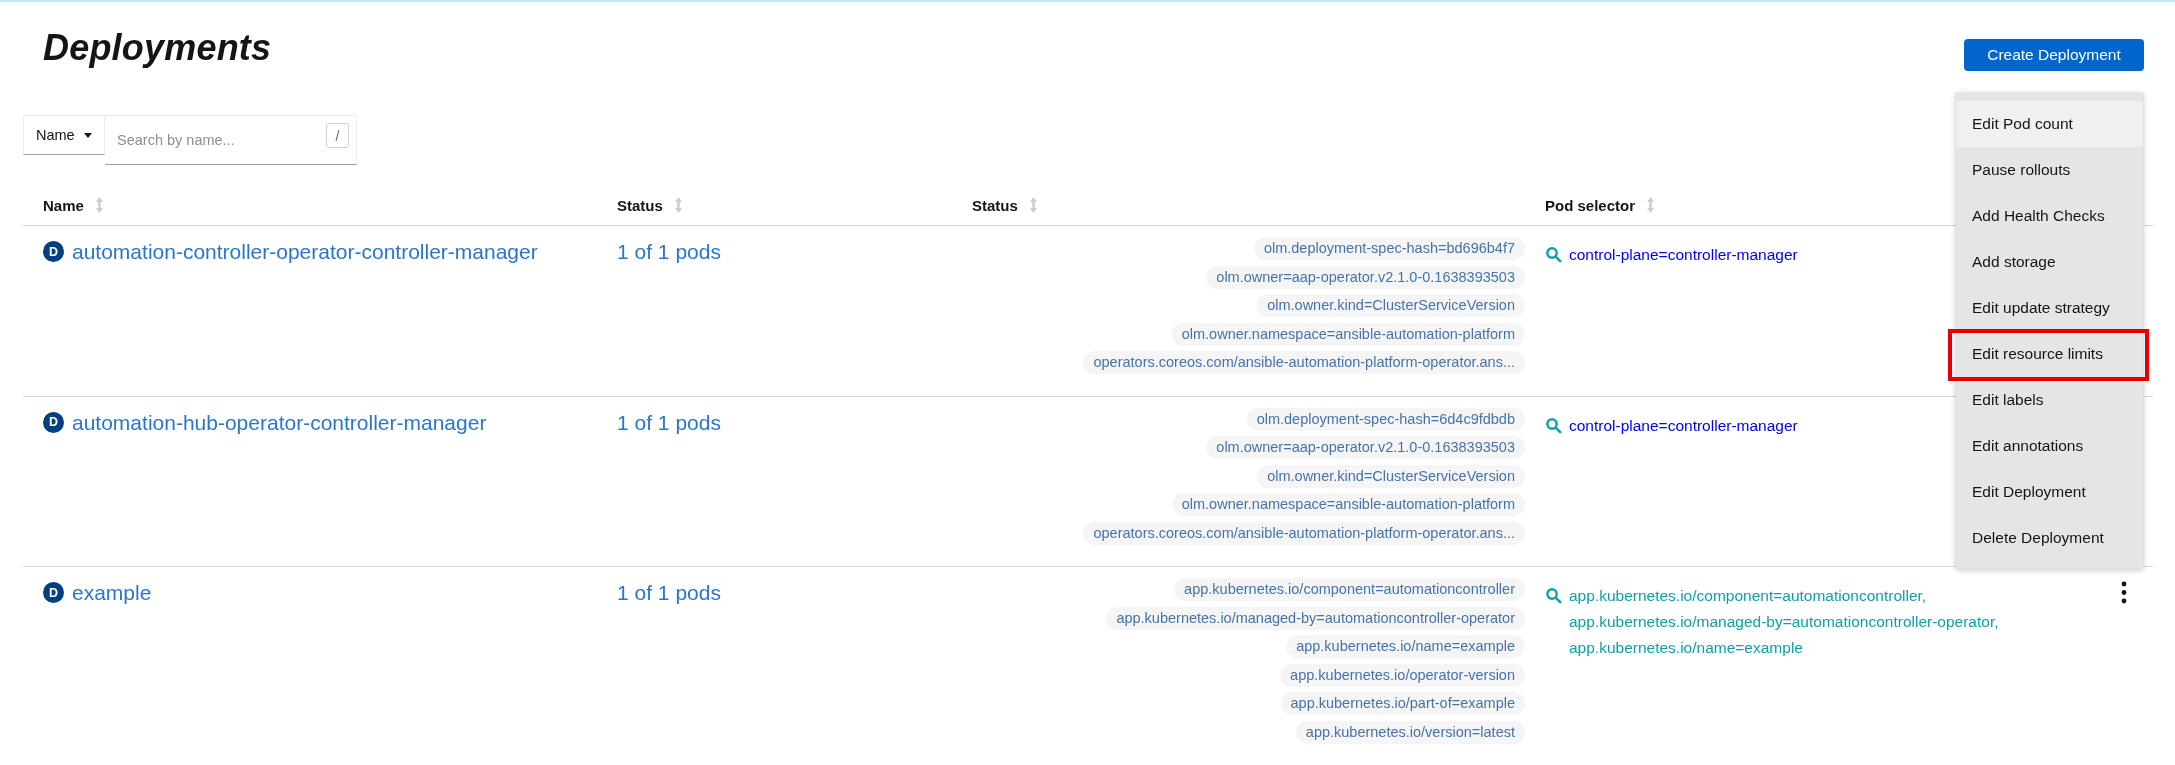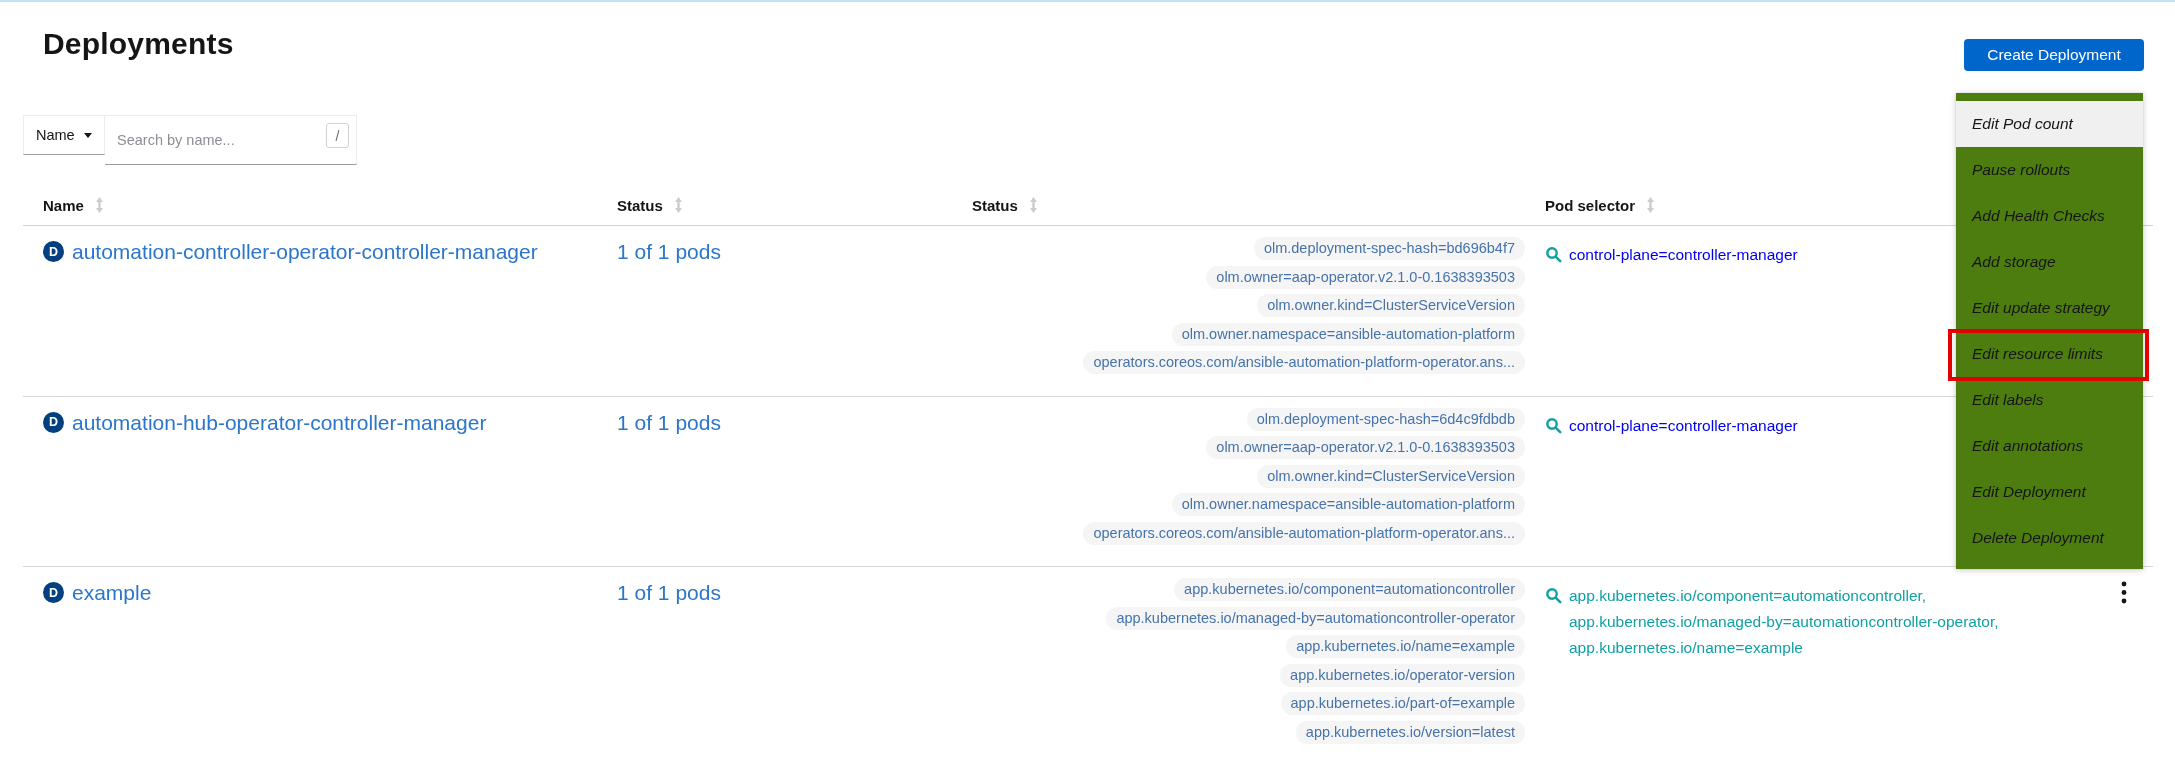--- a/index.html
+++ b/index.html
@@ -2,21 +2,21 @@
 <html><head>
 <meta charset="utf-8">
 <style>
   * { margin:0; padding:0; box-sizing:border-box; }
   html,body { width:2175px; height:765px; background:#fff; overflow:hidden;
               font-family:"Liberation Sans", sans-serif; color:#151515; }
   body { position:relative; }
 
   .top-strip { position:absolute; top:0; left:0; width:2175px; height:2px; background:#c3e3f7; }
 
-  .page-title { position:absolute; top:27px; left:43px; font-size:30px; font-weight:600; letter-spacing:.2px; }
+  .page-title { position:absolute; top:27px; left:43px; font-size:36px; font-weight:600; letter-spacing:.2px;font-style:italic; }
 
   .create-btn { position:absolute; top:39px; left:1964px; width:180px; height:32px;
                 background:#0066cc; color:#fff; border:none; border-radius:4px;
                 font-size:15.5px; font-family:inherit; cursor:pointer; }
 
   
   .filterbar { position:absolute; top:115px; left:23px; height:40px; display:flex; }
   .filter-select { width:82px; height:40px; border:1px solid #ececec; border-bottom-color:#9b9ea1;
                    background:#fff; display:flex; align-items:center; justify-content:space-between;
                    padding:0 12px 0 12px; font-size:14.5px; cursor:pointer; }
@@ -54,22 +54,22 @@
   .chip { background:#f5f5f5; border-radius:12px; height:23px; line-height:23px; padding:0 10px;
           font-size:14.5px; color:#4573aa; margin-bottom:5.5px; white-space:nowrap; }
   .cell-selector { padding-top:16px; display:flex; align-items:flex-start; }
   .selector { display:flex; align-items:flex-start; gap:7px; color:#10a0a5; flex:1 1 auto; }
   .selector .lines span { display:block; font-size:15.5px; line-height:26px; color:#10a0a5; text-decoration:none; }
   .search-icon { margin-top:4px; flex:none; }
   .kebab { width:30px; height:30px; border:none; background:transparent; cursor:pointer;
            margin:-4px 14px 0 0; flex:none; align-self:flex-start; }
 
   
-  .menu { position:absolute; top:93px; left:1956px; width:187px; background:#4d7c0f; z-index:10;
-          padding:8px 0; box-shadow:0 1px 6px rgba(3,3,3,.22), 0 0 1px rgba(3,3,3,.12);font-style:italic; }
+  .menu { position:absolute; top:93px; left:1956px; width:187px; background:#e5e5e5; z-index:10;
+          padding:8px 0; box-shadow:0 1px 6px rgba(3,3,3,.22), 0 0 1px rgba(3,3,3,.12); }
   .menu-item { height:46px; display:flex; align-items:center; padding-left:16px;
                font-size:15.5px; color:#151515; cursor:pointer; }
   .menu-item.hovered { background:#f0f0f0; }
 
   .highlight-box { position:absolute; top:329px; left:1948px; width:201px; height:52px;
                    border:4px solid #e40000; z-index:20; pointer-events:none; }
 </style>
 </head>
 <body>
 

